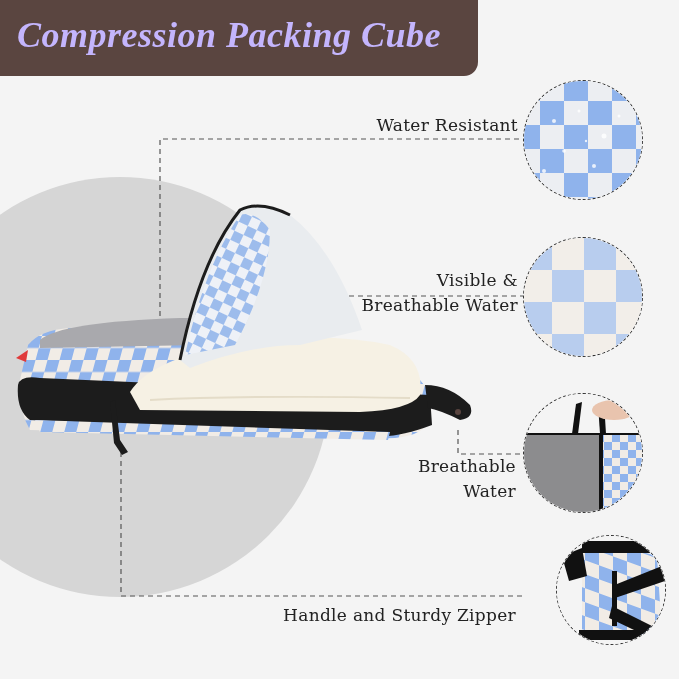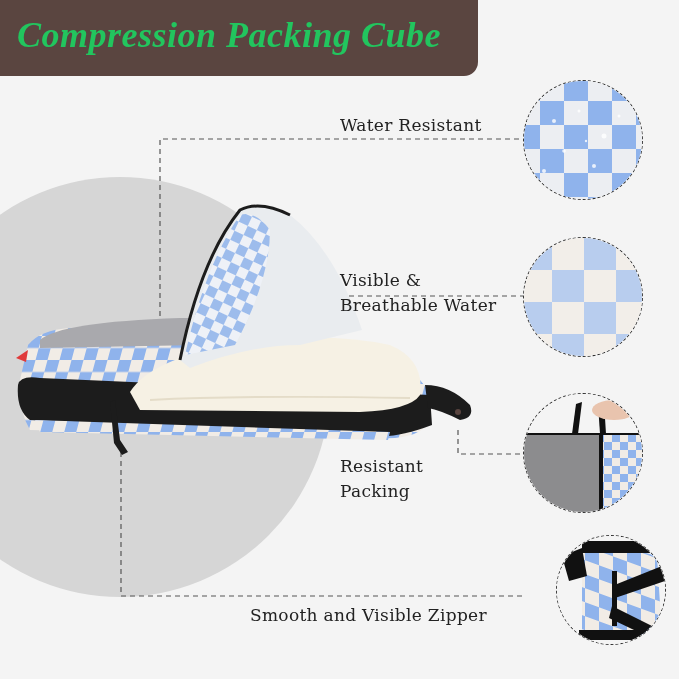--- a/index.html
+++ b/index.html
@@ -1,24 +1,24 @@
 <!DOCTYPE html>
 <html><head>
 <meta charset="utf-8">
 <style>
   html, body { margin:0; padding:0; }
   body { width:679px; height:679px; background:#f4f4f4; position:relative; overflow:hidden;
          font-family:"DejaVu Serif", serif; }
   .banner { position:absolute; left:0; top:0; width:478px; height:76px; background:#5a4540;
             border-bottom-right-radius:14px; }
   .banner-title { position:absolute; left:17px; top:14px; font-family:"Liberation Serif", serif;
-                  font-style:italic; font-weight:bold; font-size:36px; color:#22c55e; letter-spacing:0.5px; }
+                  font-style:italic; font-weight:bold; font-size:36px; color:#c4b5fd; letter-spacing:0.5px; }
   .bg-circle { position:absolute; left:-90px; top:177px; width:420px; height:420px; border-radius:50%;
                background:#d6d6d6; }
-  .label { position:absolute; font-family:"DejaVu Serif", serif; font-size:17px; color:#222; 
+  .label { position:absolute; font-family:"DejaVu Serif", serif; font-size:17px; color:#222; text-align:right;
            line-height:25px; letter-spacing:0.3px; }
   .circle { position:absolute; width:118px; height:118px; border-radius:50%; border:1.5px dashed #333;
             overflow:hidden; }
   svg.lines { position:absolute; left:0; top:0; }
 </style>
 </head>
 <body>
 
 <div class="bg-circle"></div>
 
@@ -76,26 +76,26 @@
 <div class="label" style="left:340px; top:113px; width:178px;">
   <span>Water Resistant</span>
 </div>
 
 <div class="label" style="left:340px; top:244px; width:178px;margin-top:24px;">
   <div>Visible &amp;</div>
   <div>Breathable Water</div>
 </div>
 
 <div class="label" style="left:340px; top:454px; width:176px;">
-  <div>Resistant</div>
-  <div>Packing</div>
+  <div>Breathable</div>
+  <div>Water</div>
 </div>
 
 <div class="label" style="left:250px; top:603px; width:266px;">
-  <span>Smooth and Visible Zipper</span>
+  <span>Handle and Sturdy Zipper</span>
 </div>
 
 <div class="circle" style="left:523px; top:80px;">
   <svg width="118" height="118">
     <defs>
       <pattern id="p1" width="48" height="48" patternUnits="userSpaceOnUse" x="-8" y="-4">
         <rect width="48" height="48" fill="#eceef2"></rect>
         <rect width="24" height="24" fill="#8fb3ec"></rect>
         <rect x="24" y="24" width="24" height="24" fill="#8fb3ec"></rect>
       </pattern>

